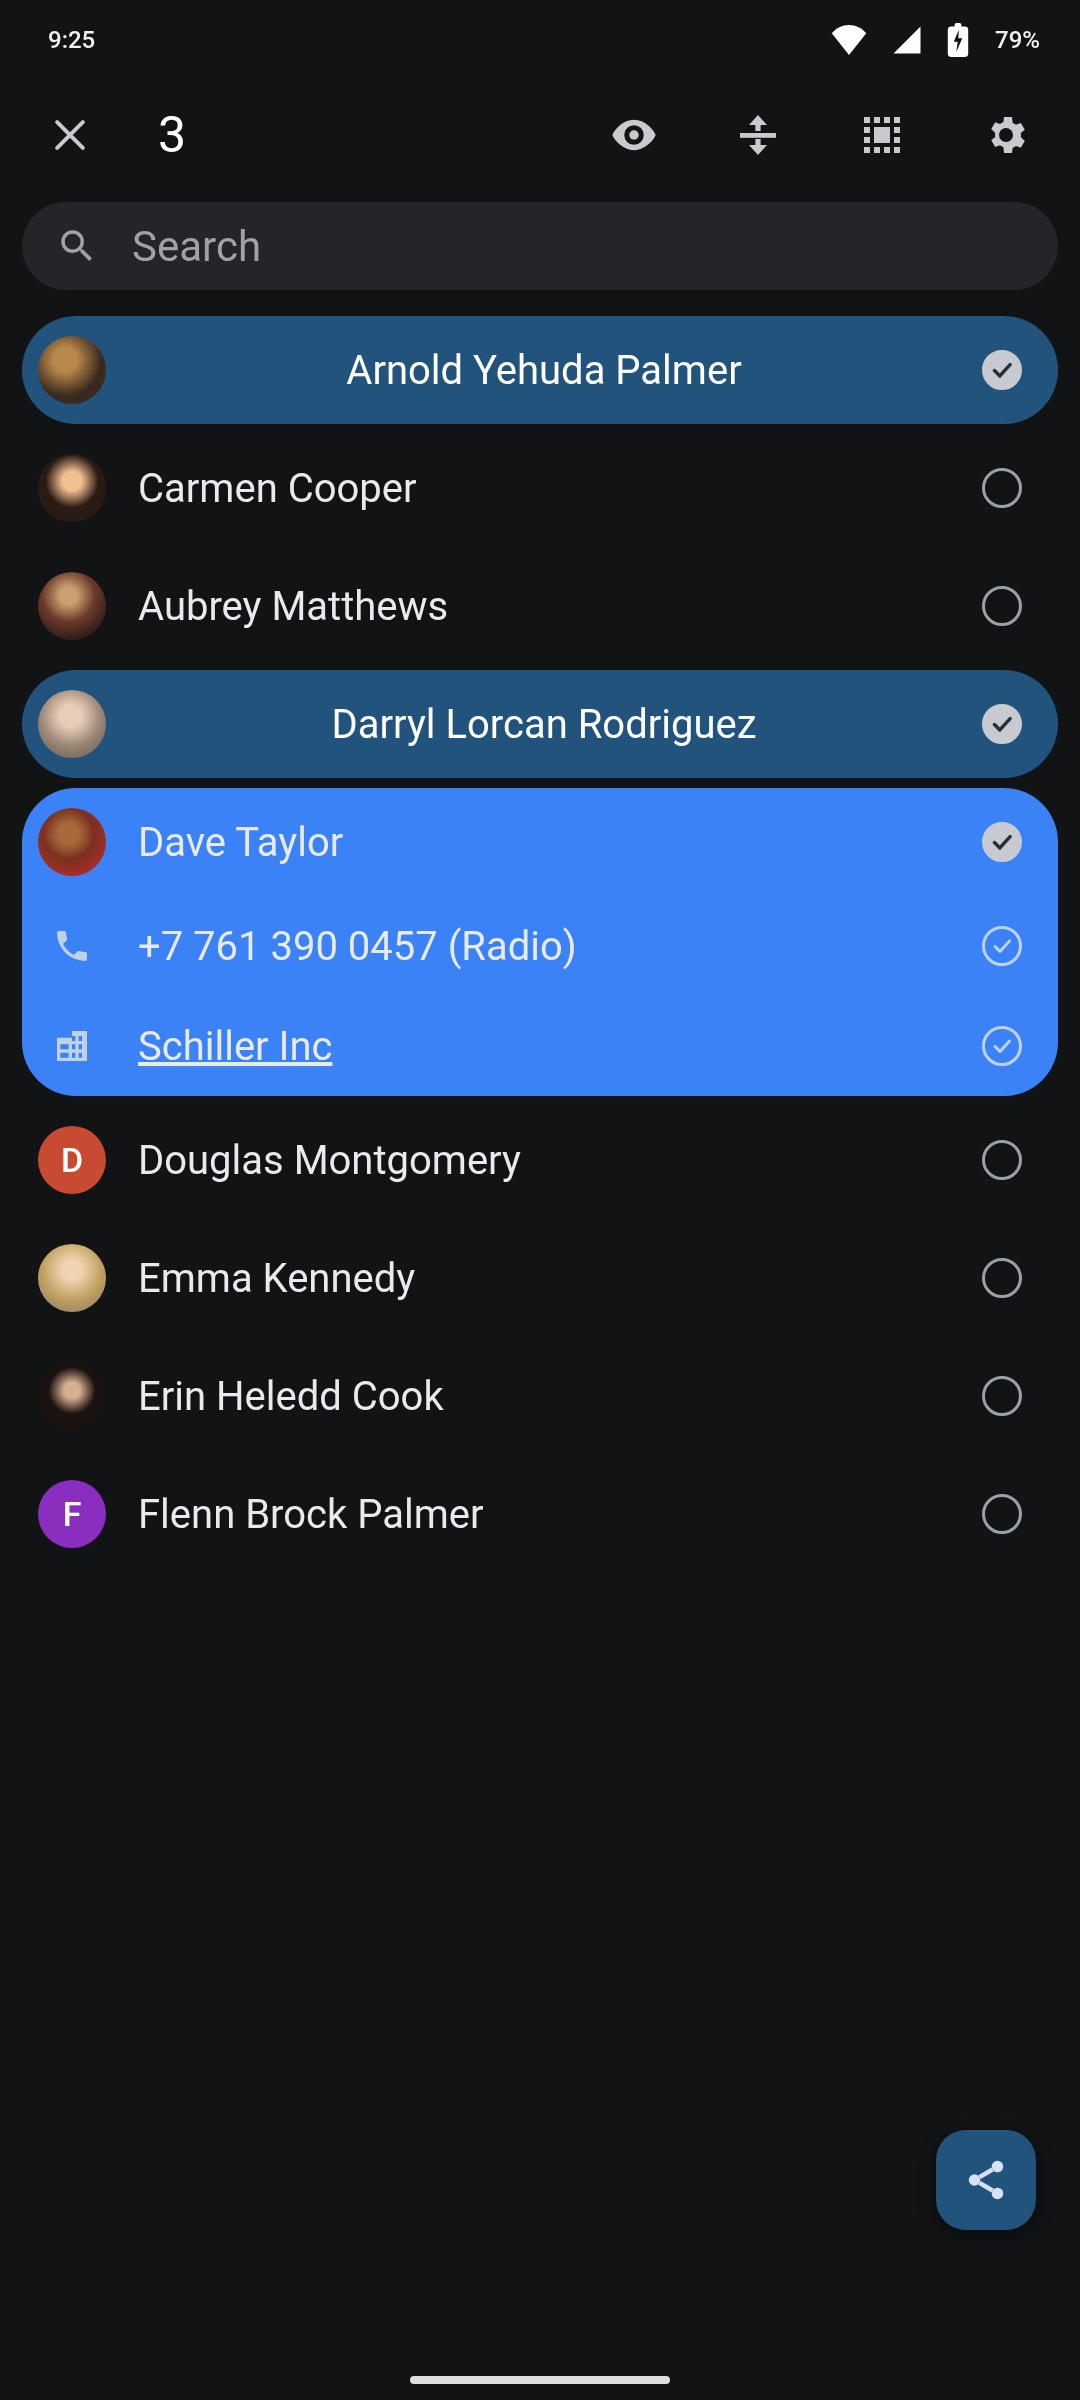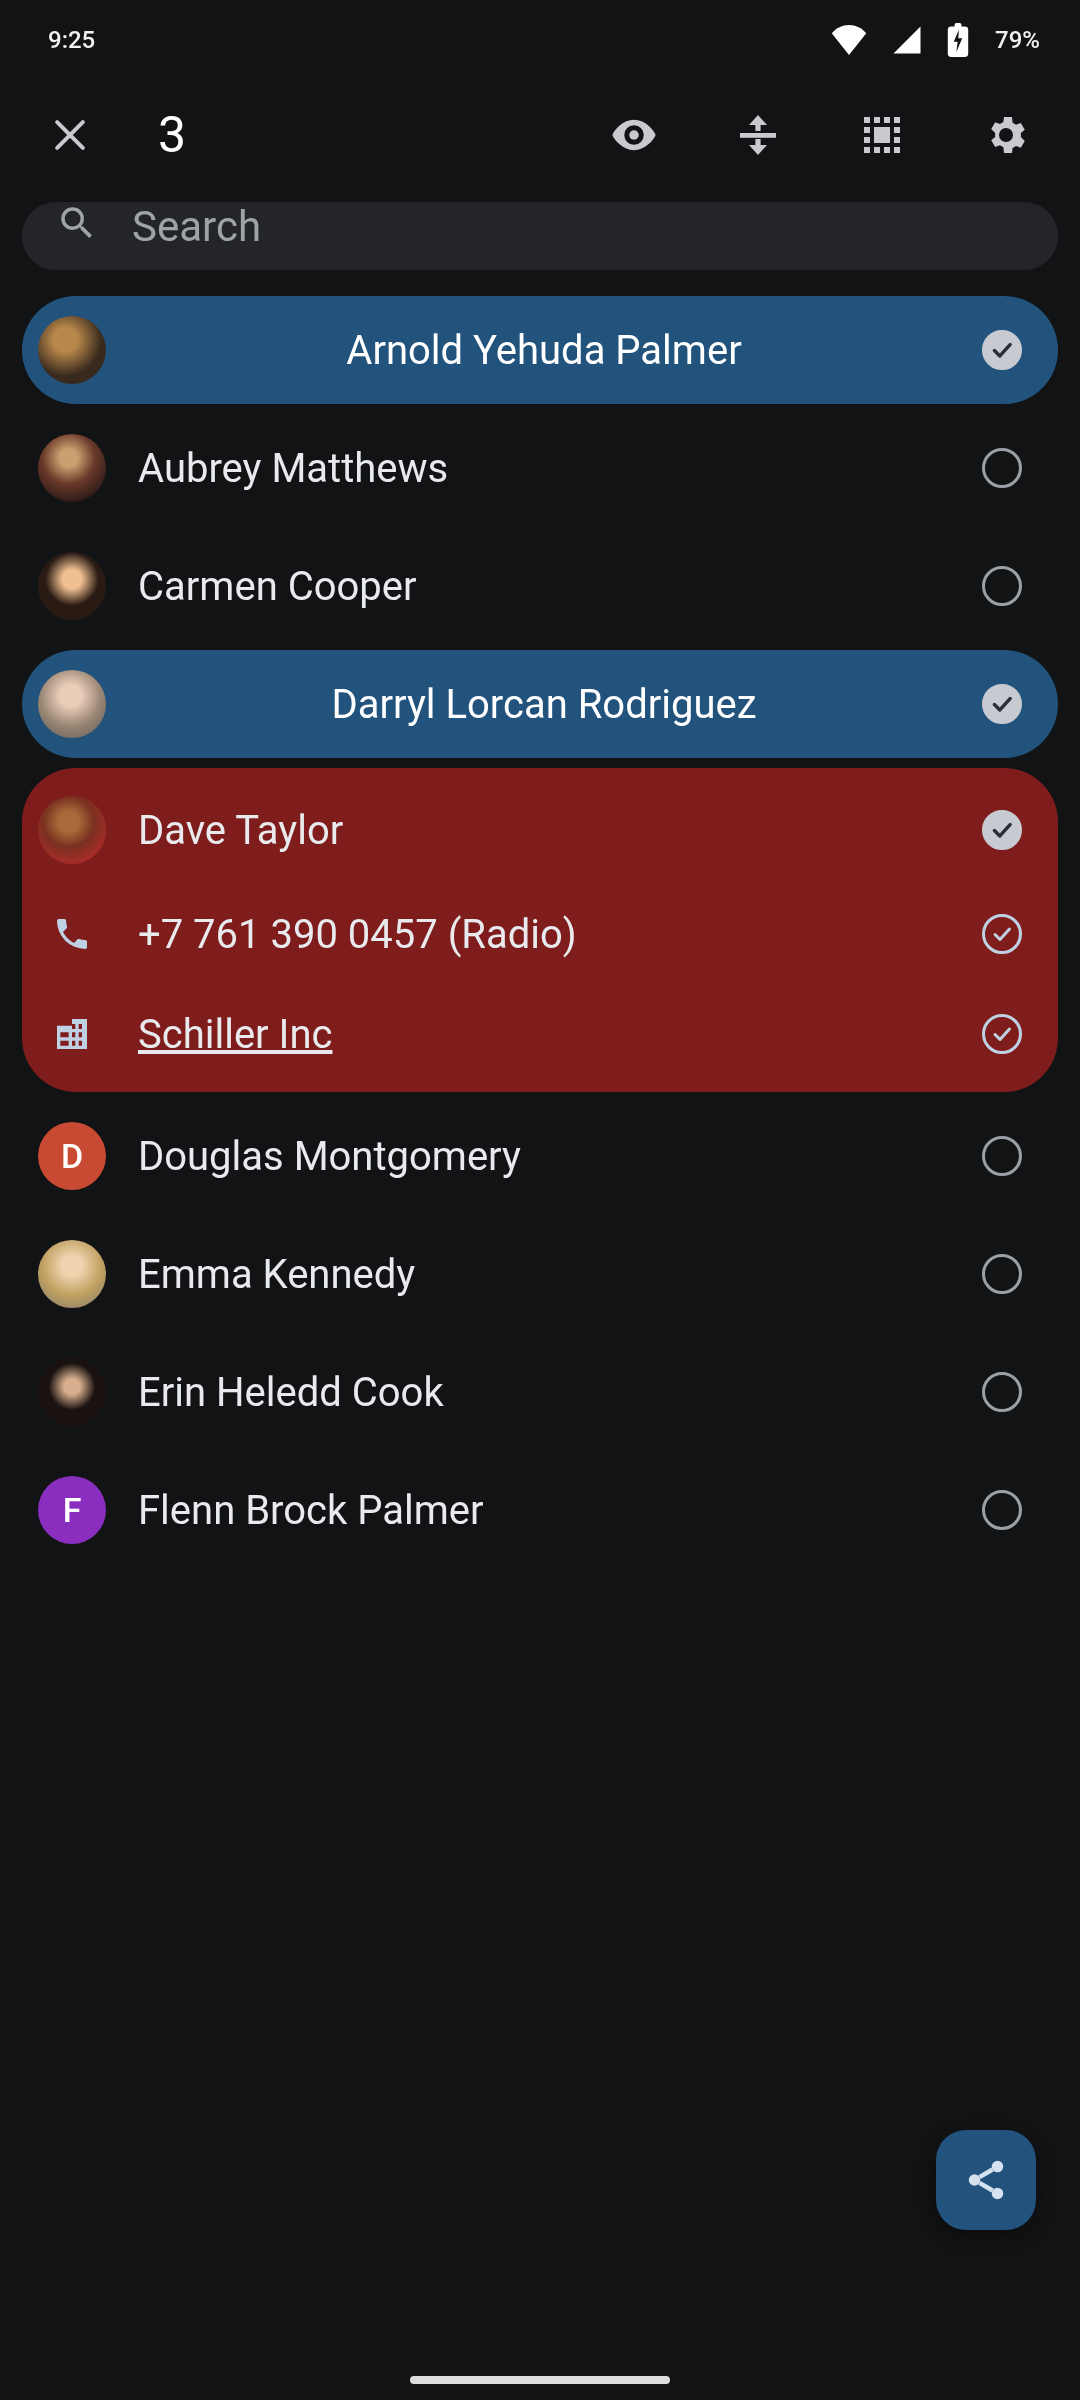--- a/index.html
+++ b/index.html
@@ -13,21 +13,21 @@
 
     
     .app-bar { height: 110px; display: flex; align-items: center; padding: 0 34px 0 30px; gap: 44px; }
     .app-bar .title-count { font-size: 50px; color:#fff; font-weight:400; margin-left:4px;}
     .app-bar .spacer { flex: 1; }
     .icon-btn { width: 80px; height: 80px; display: flex; align-items: center; justify-content: center; border-radius: 40px; }
     .icon-btn svg { display:block; }
 
     
     .search-wrap { padding: 12px 22px 8px 22px; }
-    .search-bar { background:#232529; height: 68px; border-radius: 48px; display:flex; padding: 0 34px; gap: 34px; }
+    .search-bar { background:#232529; height: 88px; border-radius: 48px; display:flex; align-items:center; padding: 0 34px; gap: 34px; }
     .search-bar .ph { font-size: 42px; color:#9fa3a7; }
 
     
     .list { padding: 18px 22px 0 22px; display:flex; flex-direction:column; gap: 10px; }
 
     .contact-row { height: 108px; border-radius: 54px; display:flex; align-items:center; padding: 0 36px 0 16px; gap: 32px; position:relative;}
     .contact-row.selected { background:#22537d; }
 
     .avatar { width: 68px; height: 68px; border-radius: 50%; flex-shrink:0; display:flex; align-items:center; justify-content:center; font-size:34px; font-weight:500; color:#fff; background:#555; position:relative; overflow:hidden;}
 
@@ -37,21 +37,21 @@
     .selected .row-label { color:#fff;text-align:center; }
 
     .check { width: 40px; height:40px; border-radius:50%; border: 3px solid #9aa0a6; flex-shrink:0; display:flex; align-items:center; justify-content:center; }
     .check.filled { background:#c7cbd1; border-color:#c7cbd1; }
     .check.filled svg { display:block; }
     .check.outline-checked { border-color:#bfd2e4; }
     .check.outline-checked svg { display:block; }
     .check svg { display:none; }
 
     
-    .contact-card { background:#7f1d1d; border-radius: 54px; padding: 8px 0; display:flex; flex-direction:column; }
+    .contact-card { background:#3b82f6; border-radius: 54px; padding: 0 0; display:flex; flex-direction:column; }
     .contact-card .sub-row { height: 100px; display:flex; align-items:center; padding: 0 36px 0 16px; gap:32px;justify-content:space-between;}
     .contact-card .contact-row { height:108px; }
 
     
     .fab { position:absolute; right: 44px; bottom: 170px; width: 100px; height:100px; border-radius: 30px; background:#22537d; display:flex; align-items:center; justify-content:center; box-shadow: 0 6px 18px rgba(0,0,0,.4);}
 
     
     .nav-bar { position:absolute; bottom: 16px; left:50%; transform:translateX(-50%); width: 260px; height: 8px; background:#ddd; border-radius:4px;}
 
     
@@ -146,28 +146,28 @@
     <div class="avatar av-arnold"></div>
     <span class="row-label">Arnold Yehuda Palmer</span>
     <div class="check filled">
       <svg width="26" height="26" viewBox="0 0 24 24">
           <path fill="none" stroke="#2a3038" stroke-width="3.2" stroke-linecap="round" stroke-linejoin="round" d="M5 12.5 L10 17.5 L19.5 7"></path>
         </svg>
     </div>
   </div>
 
   <div class="contact-row">
+    <div class="avatar av-carmen"></div>
+    <span class="row-label">Carmen Cooper</span>
+    <div class="check"></div>
+  </div>
+
+  <div class="contact-row">
     <div class="avatar av-aubrey"></div>
     <span class="row-label">Aubrey Matthews</span>
-    <div class="check"></div>
-  </div>
-
-  <div class="contact-row">
-    <div class="avatar av-carmen"></div>
-    <span class="row-label">Carmen Cooper</span>
     <div class="check"></div>
   </div>
 
   <div class="contact-row selected">
     <div class="avatar av-darryl"></div>
     <span class="row-label">Darryl Lorcan Rodriguez</span>
     <div class="check filled">
       <svg width="26" height="26" viewBox="0 0 24 24">
           <path fill="none" stroke="#2a3038" stroke-width="3.2" stroke-linecap="round" stroke-linejoin="round" d="M5 12.5 L10 17.5 L19.5 7"></path>
         </svg>

